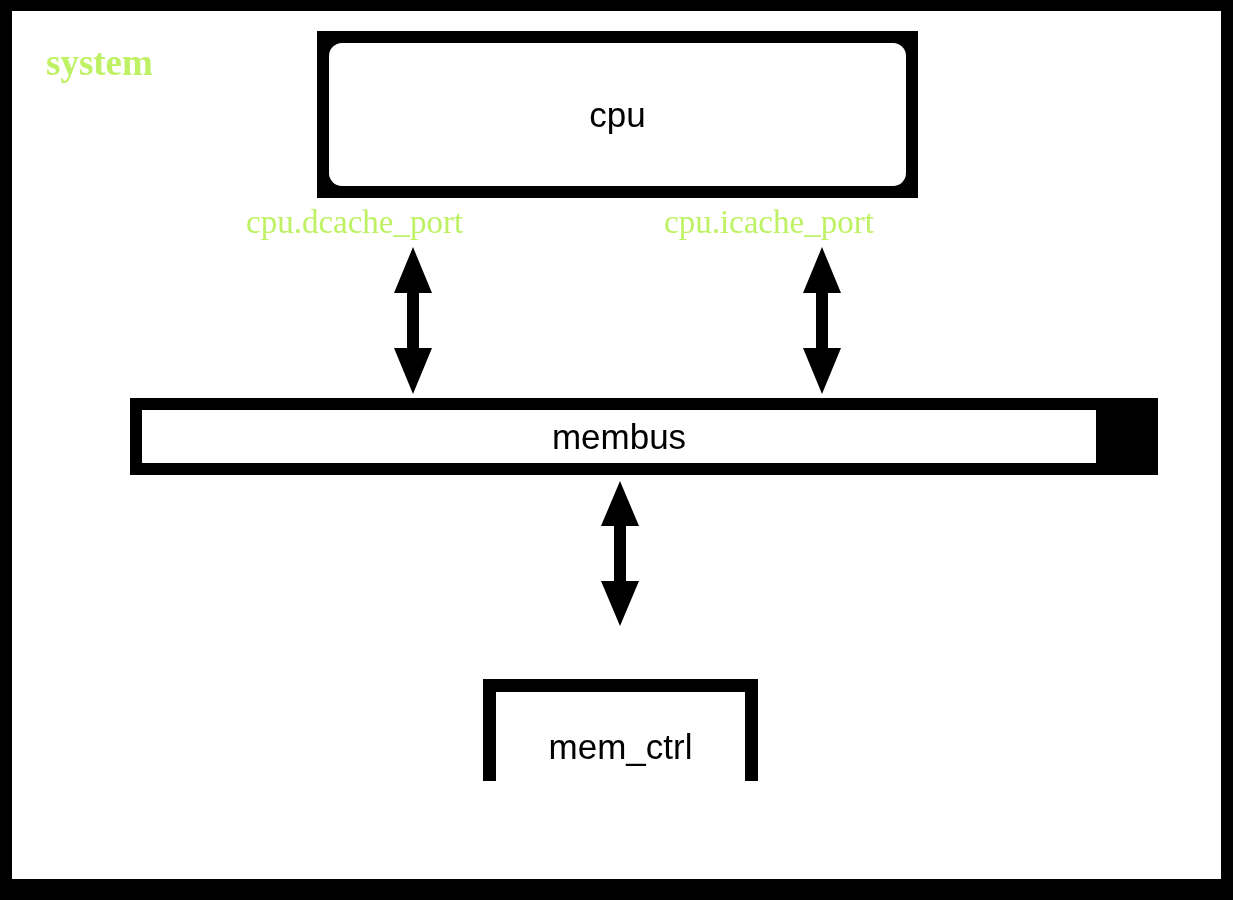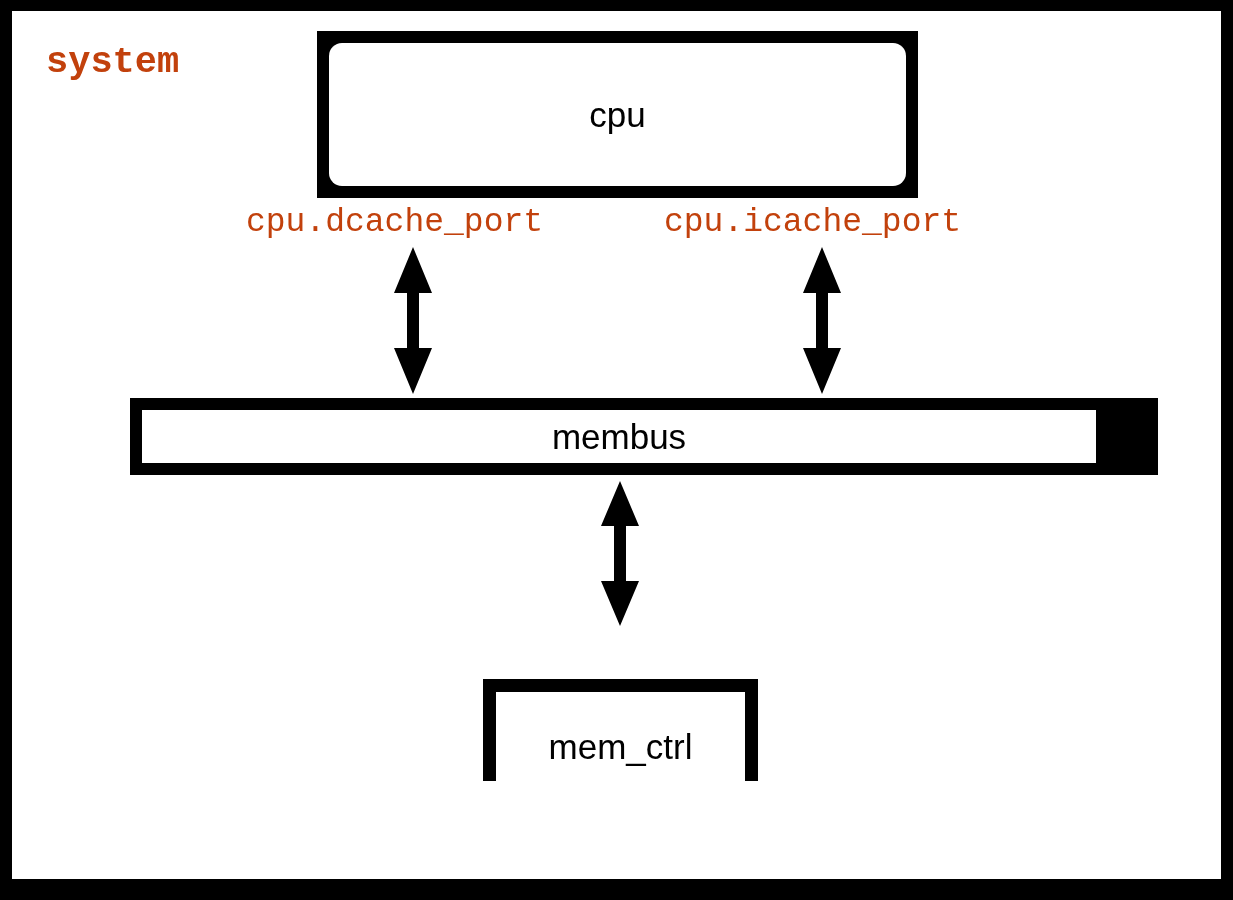--- a/index.html
+++ b/index.html
@@ -40,22 +40,22 @@
   }
   .node-label {
     color: #000000;
     font-family: "Liberation Sans", sans-serif;
     font-weight: 400;
     white-space: nowrap;
     line-height: 1;
   }
   .free-label {
     position: absolute;
-    color: #c2410c;
-    font-family: Liberation Mono, monospace;
+    color: #bef264;
+    font-family: Liberation Serif, serif;
     white-space: nowrap;
     line-height: 1;
   }
   #system-title {
     left: 46px;
     top: 44px;
     font-size: 37px;
     font-weight: 700;
     letter-spacing: 0px;
   }

